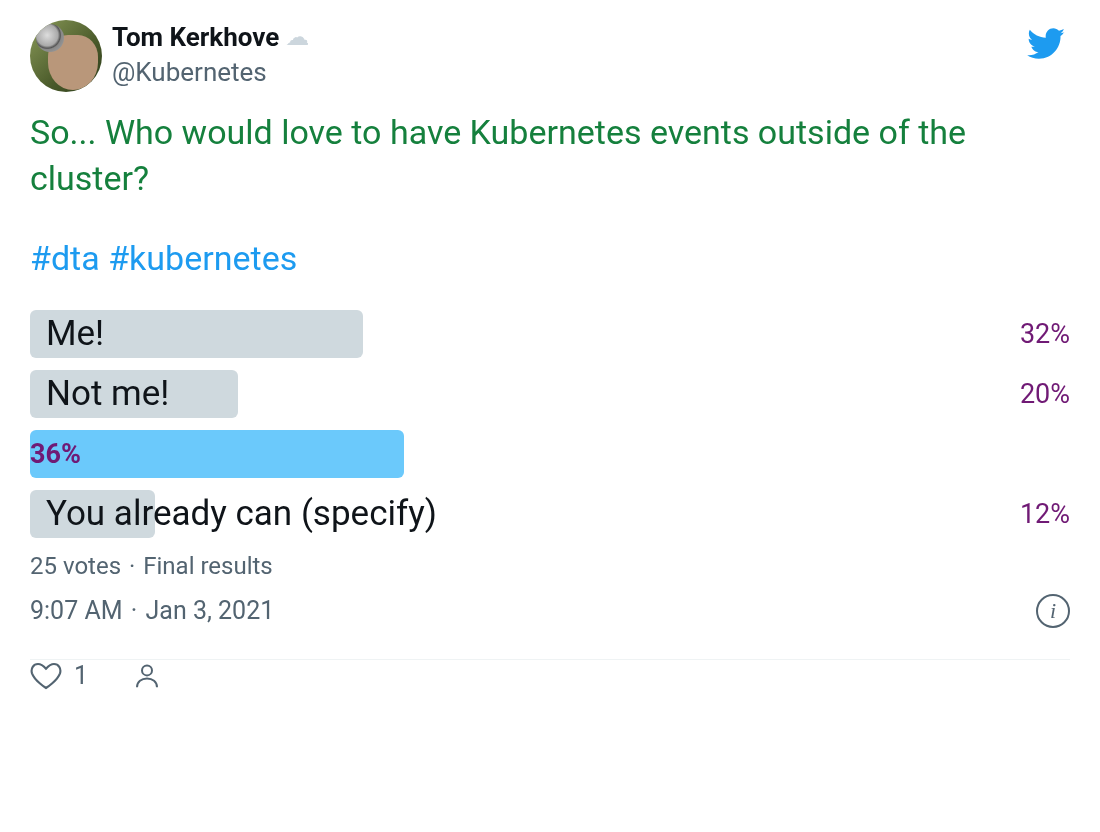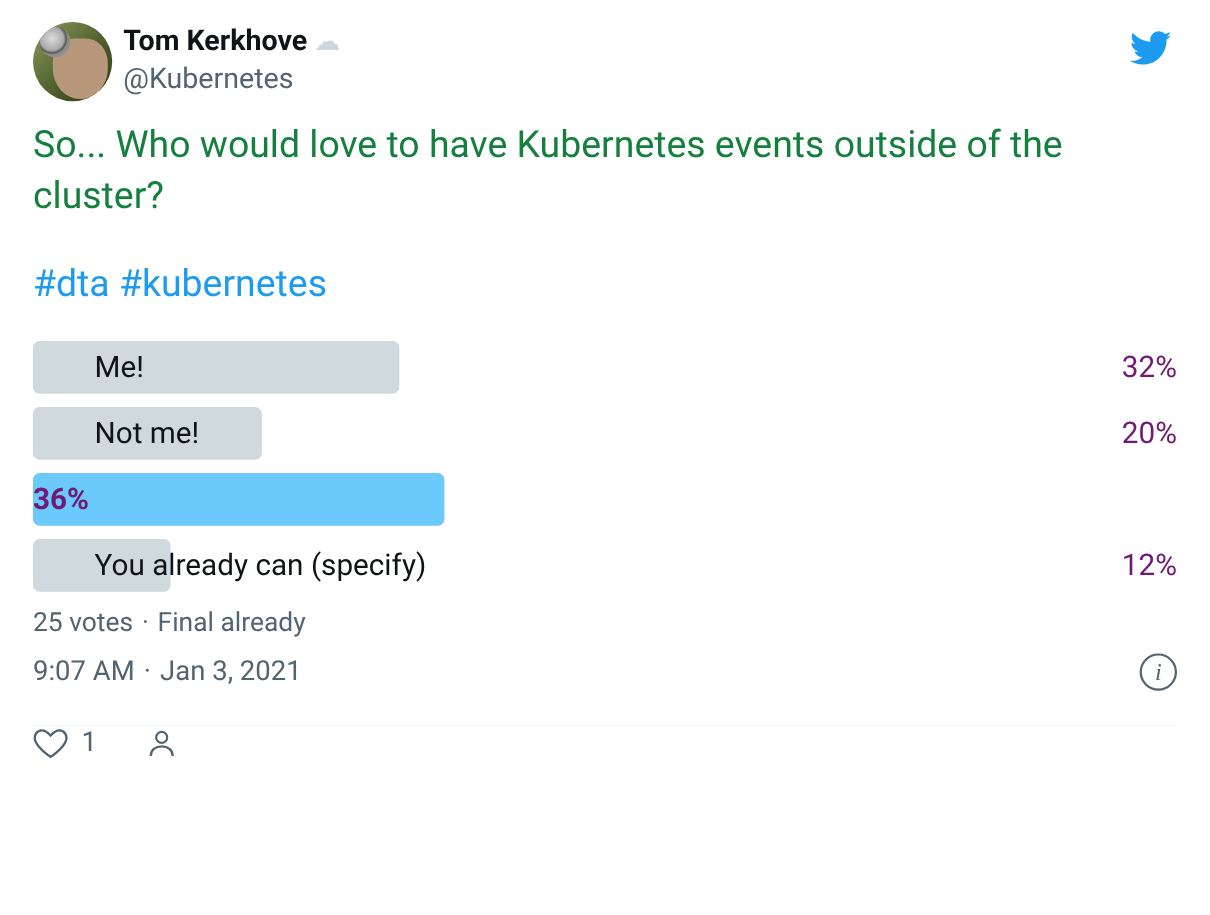--- a/index.html
+++ b/index.html
@@ -106,25 +106,24 @@
       top: 0;
       bottom: 0;
       border-radius: 6px;
       background: #cfd9de;
     }
     .poll-bar.winner{
       background:#6bc9fb;
     }
     .poll-label {
       position: relative;
-      font-size: 27px;
+      font-size: 35px;
       color: #0f1419;
       padding-left: 16px;
       z-index: 1;
-      margin-left: 40px;
     }
     .poll-label.winner{
       font-weight:700;
     }
     .poll-pct {
       position: relative;
       font-size: 27px;
       color: #701a75;
       z-index: 1;
     }
@@ -235,21 +234,21 @@
     <div class="poll-option">
       <div class="poll-bar" style="width:12%"></div>
       <span class="poll-label">You already can (specify)</span>
       <span class="poll-pct">12%</span>
     </div>
   </div>
 
   <div class="poll-meta">
     <span>25 votes</span>
     <span class="sep">·</span>
-    <span>Final already</span>
+    <span>Final results</span>
   </div>
 
   <div class="timestamp-row">
     <div class="timestamp">
       <span>9:07 AM</span>
       <span class="sep">·</span>
       <span>Jan 3, 2021</span>
     </div>
     <div class="info-icon">i</div>
   </div>

